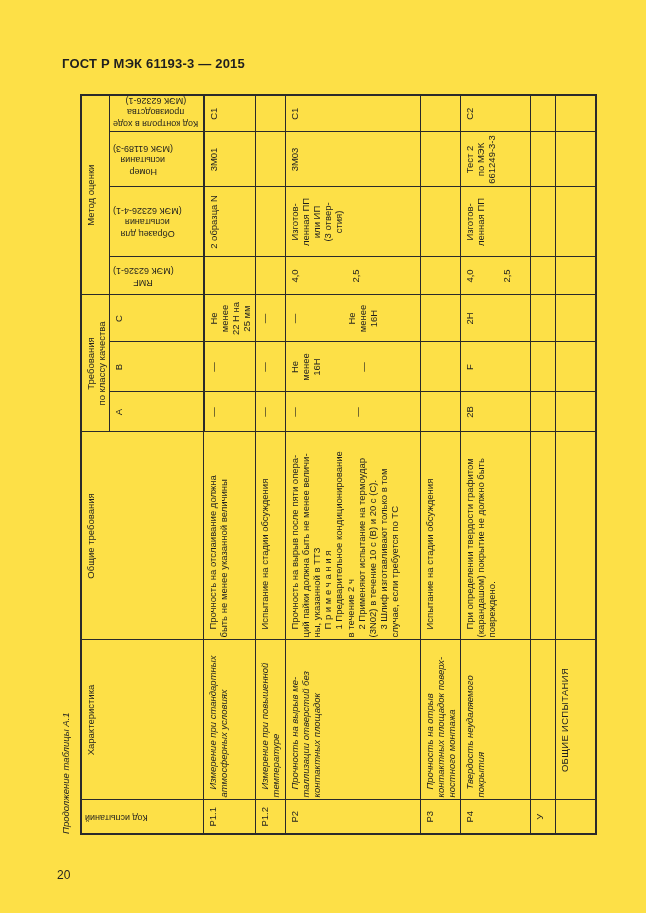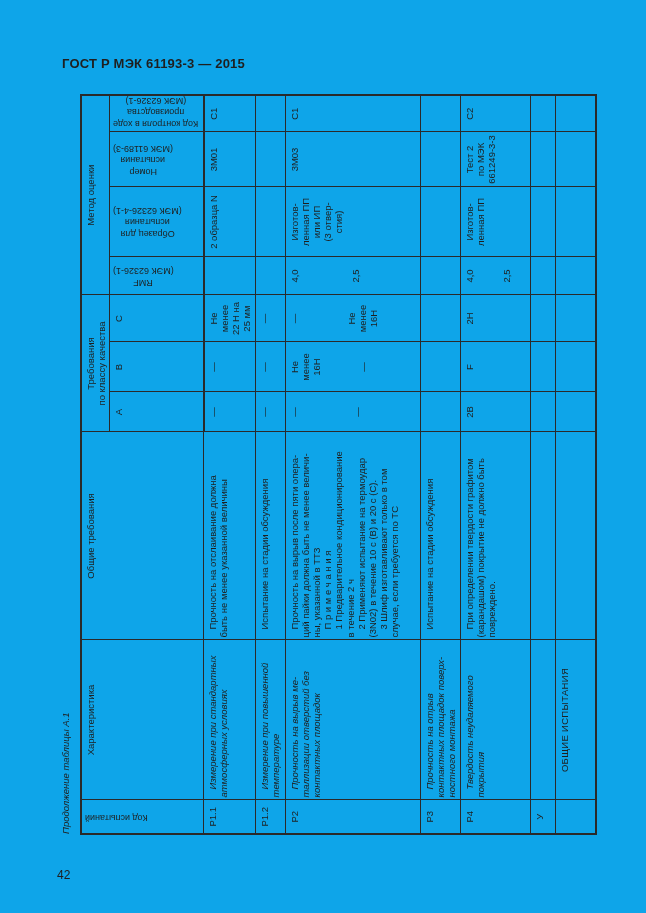--- a/index.html
+++ b/index.html
@@ -1,16 +1,16 @@
 <!DOCTYPE html>
 <html><head>
 <meta charset="utf-8">
 <style>
   html,body{margin:0;padding:0;background:#e8e8e8;}
-  .page{position:relative;width:646px;height:913px;background:#0ea5e9;overflow:hidden;
+  .page{position:relative;width:646px;height:913px;background:#fde047;overflow:hidden;
         font-family:"Liberation Sans",sans-serif;color:#1f1f1f;}
   .gost-header{position:absolute;left:62px;top:56px;font-size:13px;font-weight:bold;
         letter-spacing:.2px;white-space:nowrap;}
   .pagenum{position:absolute;left:57px;top:868px;font-size:12px;}
   
   .rot{position:absolute;left:60px;top:835px;width:739px;transform:rotate(-90deg);
        transform-origin:0 0;}
   .caption{font-size:9.5px;font-style:italic;height:20px;padding-left:1px;}
   table.t{border-collapse:collapse;table-layout:fixed;width:739px;
           border:2px solid #2a2a2a;}
@@ -224,15 +224,15 @@
         <td></td>
         <td></td>
         <td></td>
         <td></td>
         <td></td>
       </tr>
     </tbody>
       </table>
   </div>
 
-  <div class="pagenum">42</div>
+  <div class="pagenum">20</div>
 
 </div>
 
 </body></html>

